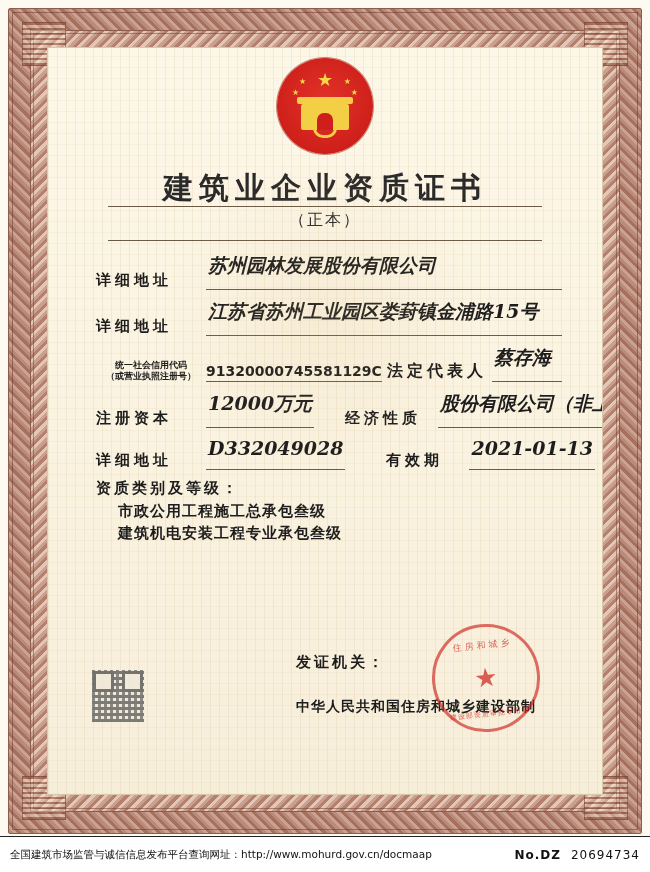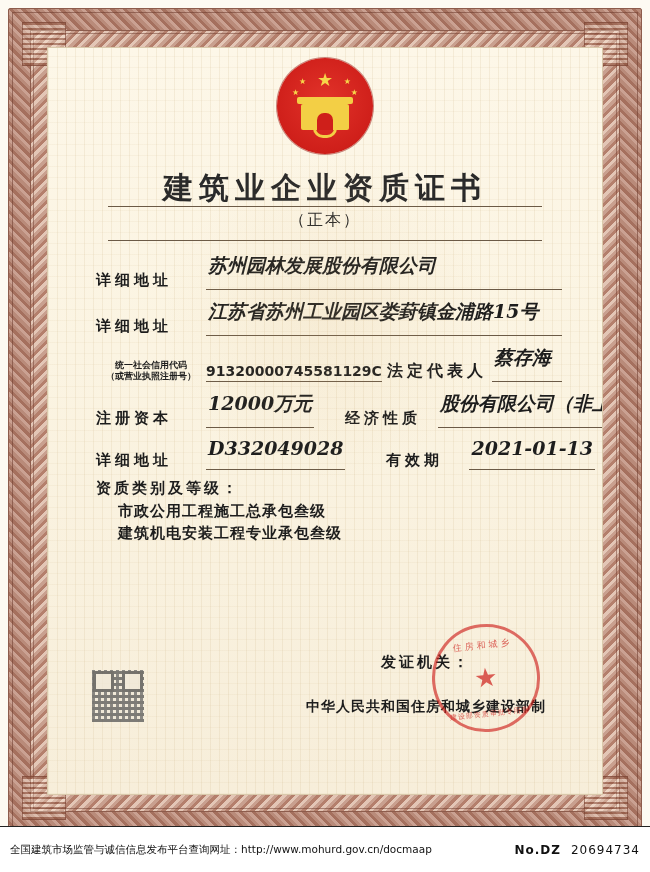--- a/index.html
+++ b/index.html
@@ -224,21 +224,20 @@
     letter-spacing:1px;
     margin-left:22px;
     margin-bottom:3px;
   }
 
   
   .issuer {
     position:absolute;
     right:46px; bottom:78px;
     width:260px;
-    text-align:center;
     font-family:Liberation Mono, monospace;
     color:#1d1d1d;
   }
   .issuer-label { font-size:15px; font-weight:bold; letter-spacing:3px; margin-bottom:26px; }
   .issuer-date { font-size:15px; font-weight:bold; letter-spacing:2px; margin-bottom:14px; }
   .issuer-org  { font-size:14px; font-weight:bold; letter-spacing:1px; }
 
   
   .seal {
     position:absolute;
@@ -279,21 +278,21 @@
     position:absolute; width:15px; height:15px;
     border:3px solid #4a4a4a; background:#efe8d8;
   }
   .qr::before{ left:1px; top:1px; }
   .qr::after{ right:1px; top:1px; }
 
   
   .footer {
     position:absolute;
     left:0; right:0; bottom:0;
-    height:46px;
+    height:36px;
     border-top:1px solid #222;
     display:flex; align-items:center;
     padding:0 10px;
     background:#ffffff;
   }
   .footer-left {
     font-size:10.5px; color:#111;
     font-family:"DejaVu Sans", sans-serif;
     white-space:nowrap;
   }

